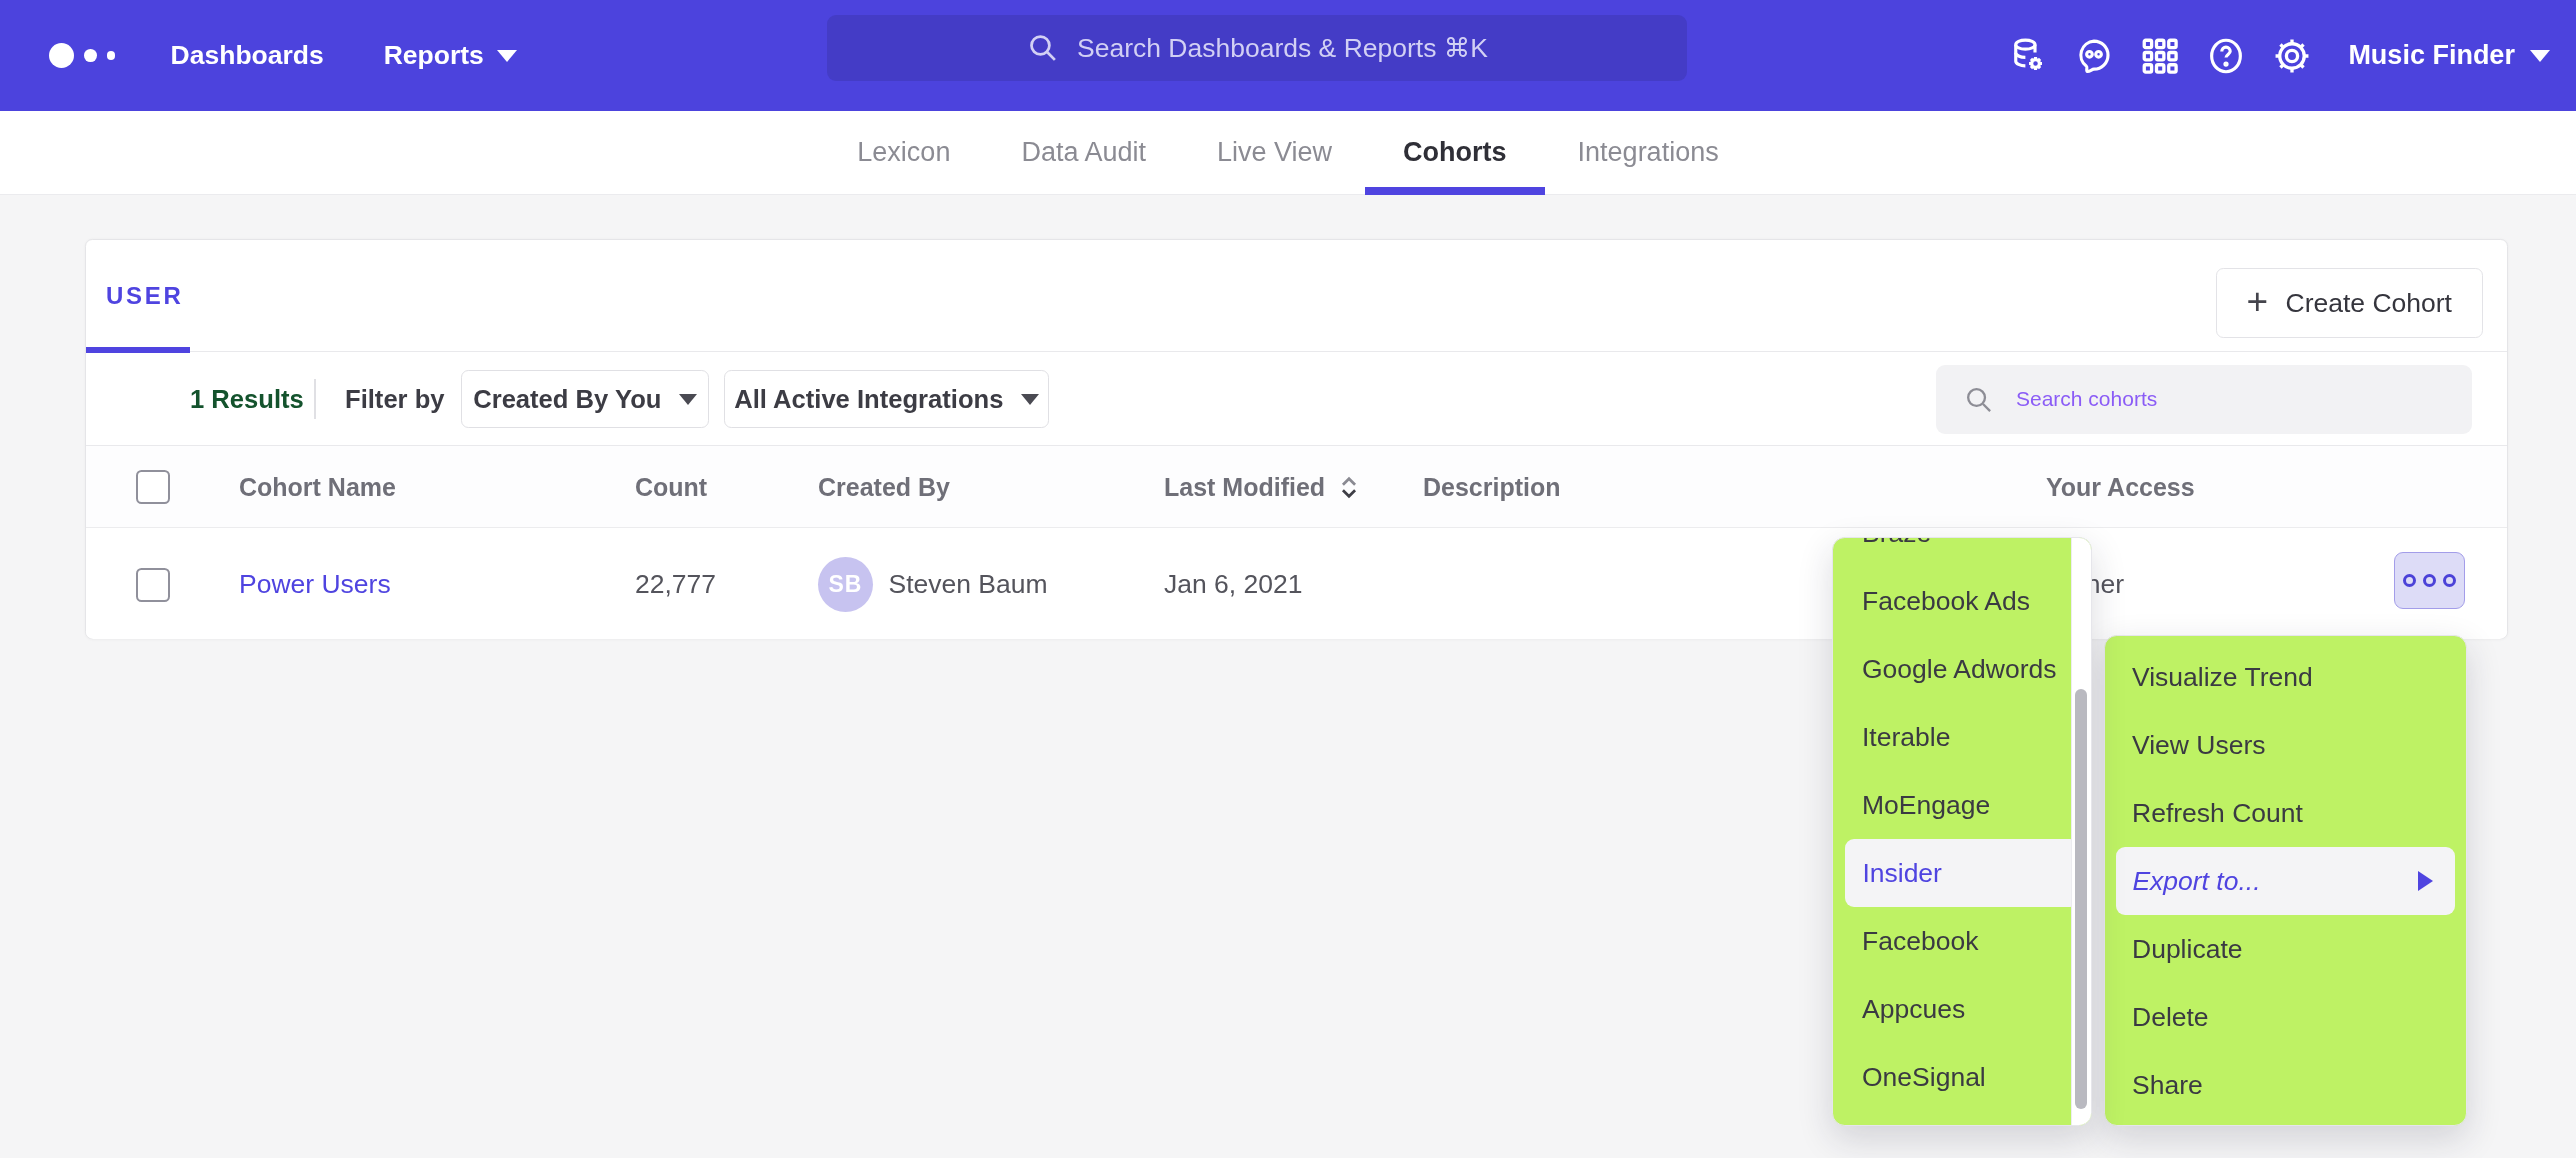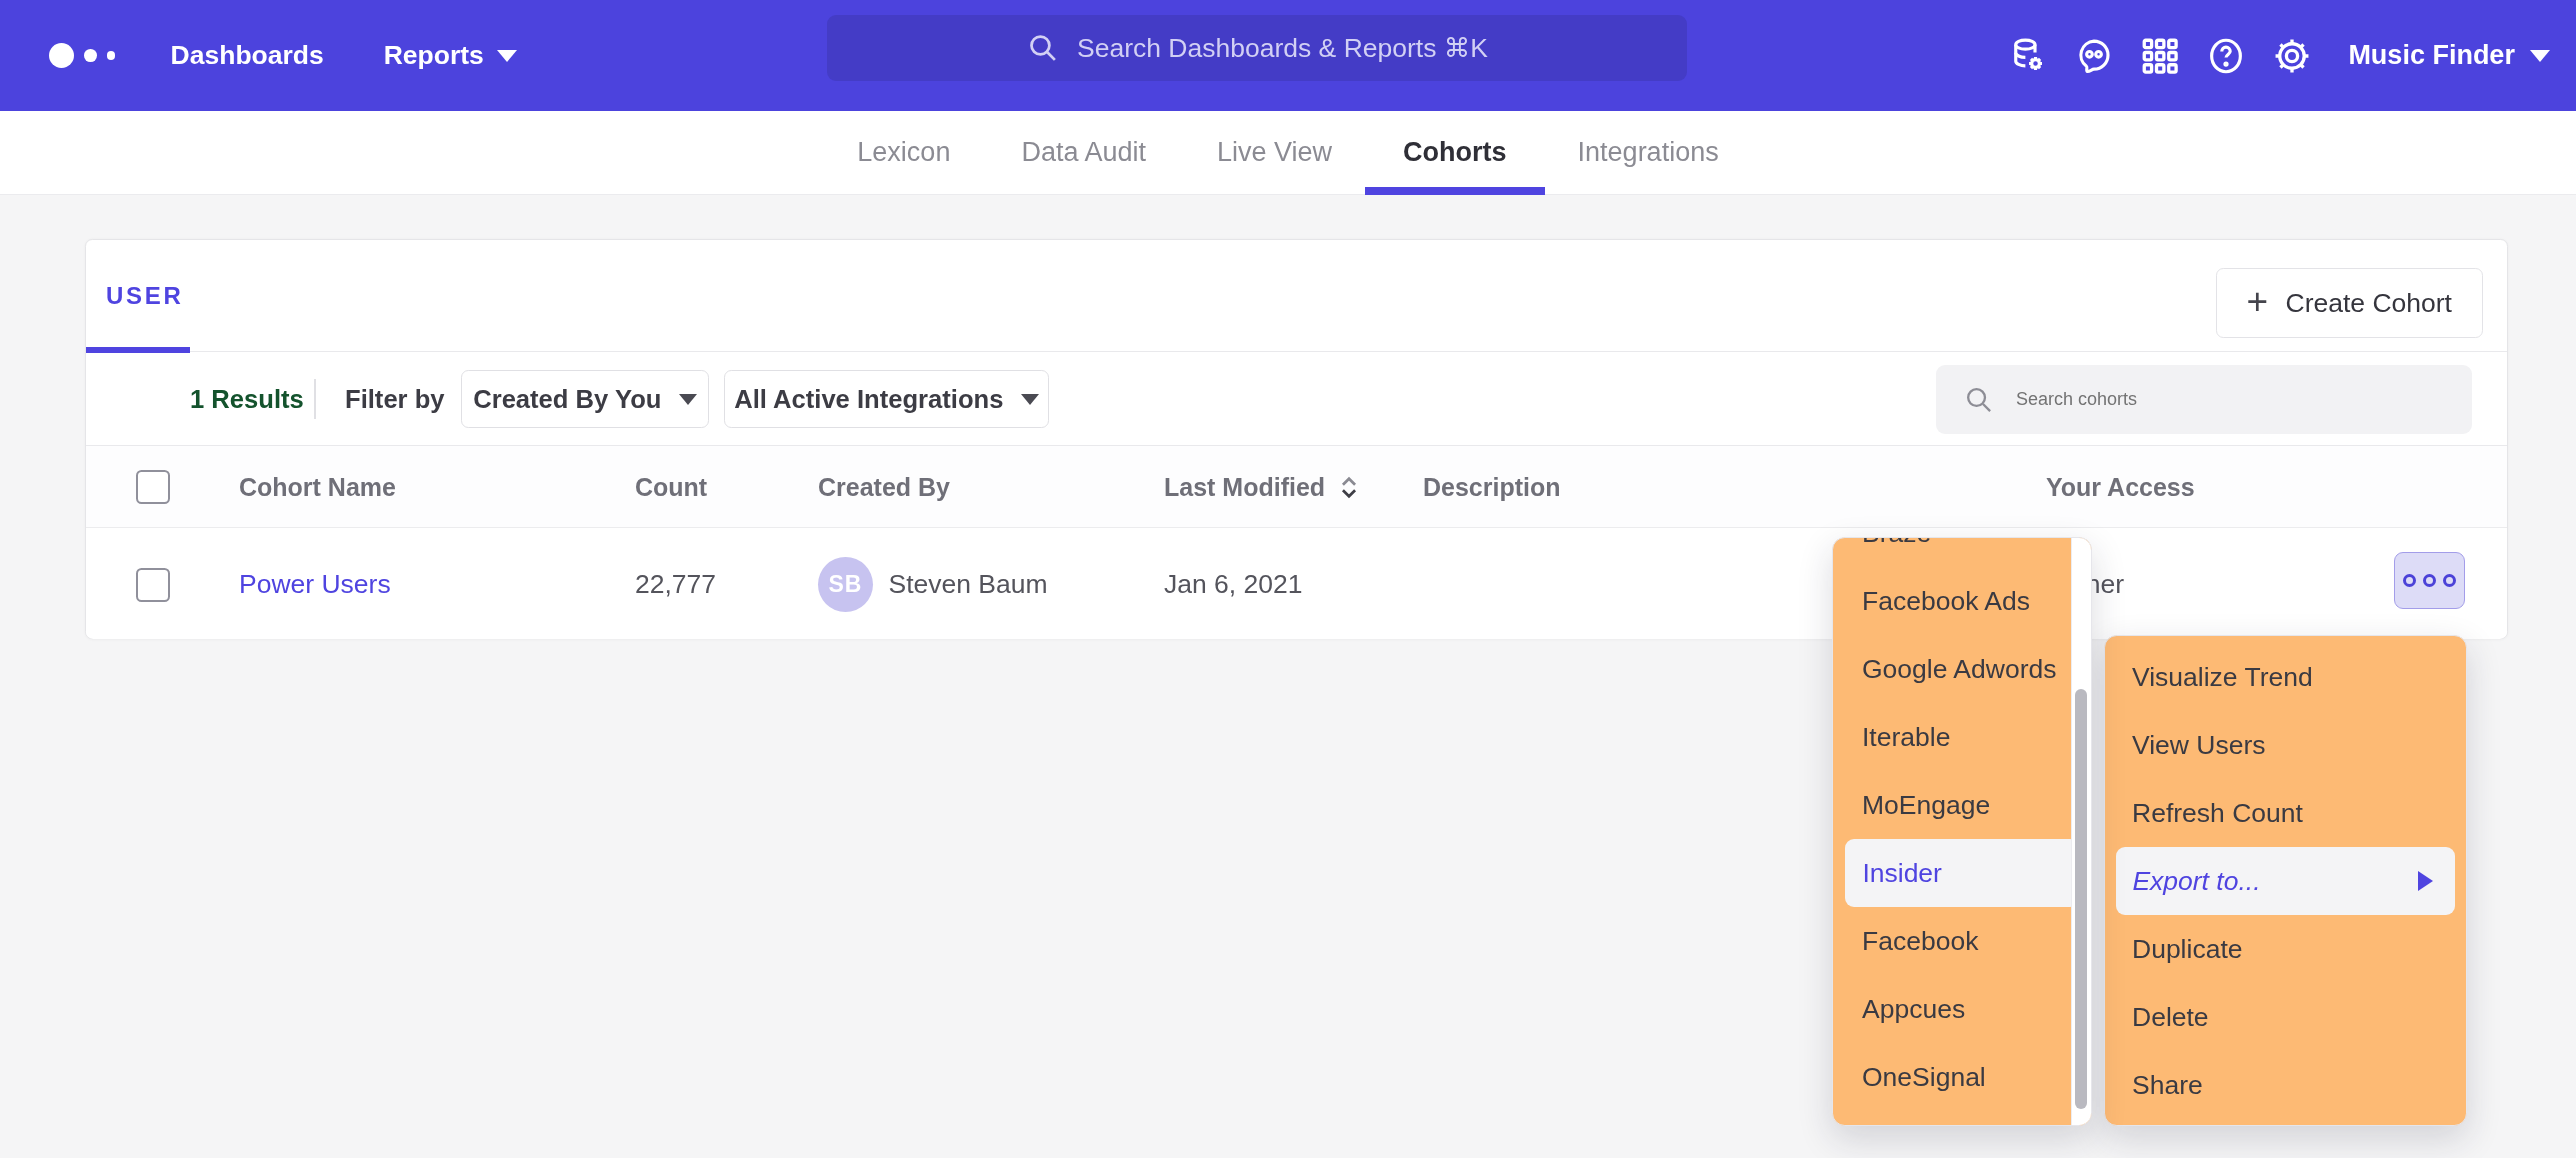--- a/index.html
+++ b/index.html
@@ -85,21 +85,21 @@
     border:1.8px solid #e0e0e4; border-radius:7.3px; background:#fff;
     display:flex; align-items:center; justify-content:center; gap:17.4px;
     font-size:25.6px; font-weight:600; color:#3c3c44; cursor:pointer; white-space:nowrap;
   }
   .dropdown .dd-caret { width:0;height:0;border-left:9px solid transparent;border-right:9px solid transparent;border-top:11px solid #4a4a52; }
   .dropdown:nth-of-type(1){} 
   .cohort-search {
     position:absolute; left:1850px; top:12.8px; width:536px; height:69px;
     background:#f2f2f4; border-radius:9px;
     display:flex; align-items:center; padding-left:27px; gap:22px;
-    font-size:18px; color:#737373; cursor:text;text-align:right;
+    font-size:21px; color:#8b5cf6; cursor:text;text-align:right;
   }
 
   
   .thead { position:absolute; top:206px; left:0; right:0; height:82px; border-bottom:1.8px solid #ececee; background:#fdfdfe; }
   .th { position:absolute; top:0; height:82px; display:flex; align-items:center; gap:12.8px; font-size:25px; font-weight:600; color:#6f6f78; white-space:nowrap; }
   .trow { position:absolute; top:290px; left:0; right:0; height:109px; border-radius:0 0 7.3px 7.3px; background:#fff; }
   .td { position:absolute; top:0; height:109px; display:flex; align-items:center; font-size:26.5px; color:#54545c; white-space:nowrap; }
   .checkbox { width:34px; height:34px; border:2.7px solid #90909b; border-radius:5.5px; background:#fff; cursor:pointer; }
   .pos-check { left:50px; } .pos-name { left:153px; } .pos-count { left:549px; }
   .pos-created { left:732px; } .pos-modified { left:1078px; } .pos-desc { left:1337px; } .pos-access { left:1960px; }
@@ -111,21 +111,21 @@
   }
   .more-btn {
     position:absolute; left:2308px; top:22px; width:71px; height:57px;
     background:#dddcf7; border:1.8px solid #a39de9; border-radius:9px;
     display:flex; align-items:center; justify-content:center; gap:6.4px; cursor:pointer;
   }
   .more-dot { width:13.7px; height:13.7px; border:3.7px solid #4b42d8; border-radius:50%; background:transparent; }
 
   
   .menu-panel {
-    position:absolute; background:#fdba74; border:0.9px solid #e6e6eb; border-radius:12.8px;
+    position:absolute; background:#bef264; border:0.9px solid #e6e6eb; border-radius:12.8px;
     box-shadow:0 12.8px 35px rgba(30,30,55,.16);
   }
   .export-submenu { left:1832px; top:537px; width:260px; height:589px; overflow:hidden; z-index:6; }
   .export-submenu .menu-list { margin-top:-39px; }
   .context-menu { left:2104px; top:635px; width:363px; height:491px; padding-top:7.3px; z-index:5; }
   .menu-item {
     height:68px; display:flex; align-items:center; padding-left:29px; padding-right:22px;
     font-size:26.5px; color:#3a3a42; cursor:pointer; white-space:nowrap;
   }
   .context-menu .menu-item { padding-left:27px; }

